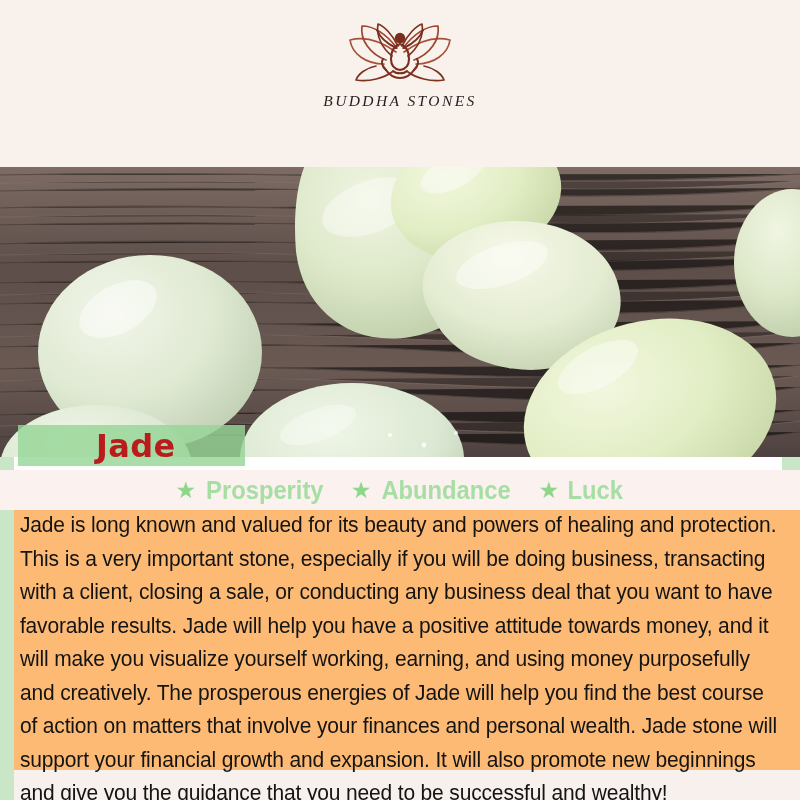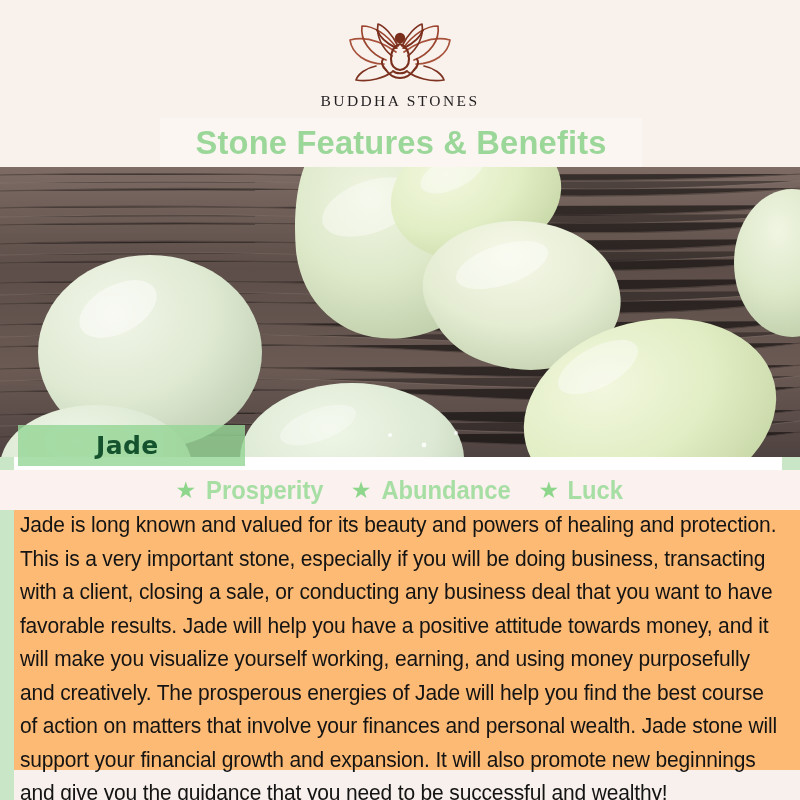--- a/index.html
+++ b/index.html
@@ -46,21 +46,21 @@
   .header {
     position: absolute;
     left: 0; top: 0; width: 800px; height: 167px;
     background: #f8f1ec;
   }
 
   .logo-wrap {
     position: absolute;
     left: 0; top: 22px; width: 800px;
     display: flex; flex-direction: column;
-    align-items: center; justify-content: flex-start;
+    align-items: center; justify-content: flex-start; font-style: italic;
   }
   .logo-mark { width: 128px; height: 62px; display: block; }
   .logo-text {
     margin-top: 8px;
     font-family: "Liberation Serif", serif;
     font-size: 15.5px;
     letter-spacing: 2.4px;
     color: #231f20;
     white-space: nowrap;
   }
@@ -98,23 +98,23 @@
     position: absolute;
     left: 18px; top: 425px;
     width: 227px; height: 41px;
     background: rgba(150, 214, 150, 0.82);
     display: flex; align-items: center;
     z-index: 7;
   }
   .jade-text {
     margin-left: 78px;
     font-family: "DejaVu Sans", sans-serif;
-    font-size: 25px;
+    font-size: 32px;
     font-weight: bold;
-    color: #14532d;
+    color: #b91c1c;
     letter-spacing: 0.4px;
   }
 
   
   .benefits {
     position: absolute;
     left: 0; top: 470px; width: 800px; height: 40px;
     background: #fbf1ee;
     display: flex; align-items: center; justify-content: center;
     gap: 10px;
@@ -200,23 +200,20 @@
           <path d="M50 48 C 46 44, 45 40, 47 37"></path>
           <path d="M78 48 C 82 44, 83 40, 81 37"></path>
 
           <path d="M57 49 C 60 52, 68 52, 71 49"></path>
         </g>
       </svg>
       <div class="logo-text">BUDDHA STONES</div>
     </div>
   </div>
 
-  <div class="title-banner">
-    <div class="title-text">Stone Features &amp; Benefits</div>
-  </div>
 
   <div class="photo">
     <svg viewBox="0 0 800 290" preserveAspectRatio="xMidYMid slice">
       <defs>
         <linearGradient id="woodg" x1="0" y1="0" x2="0" y2="1">
           <stop offset="0" stop-color="#7d6b64"></stop>
           <stop offset="0.35" stop-color="#5d4e49"></stop>
           <stop offset="0.7" stop-color="#6b5a54"></stop>
           <stop offset="1" stop-color="#4e4240"></stop>
         </linearGradient>

